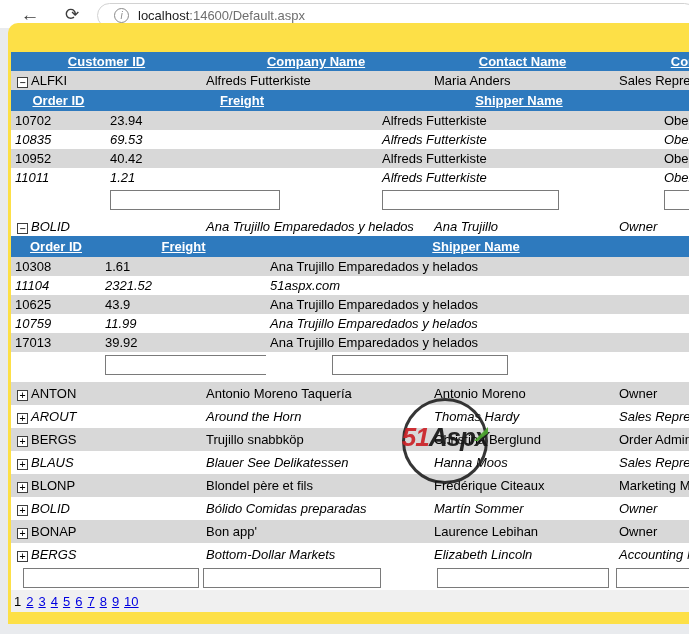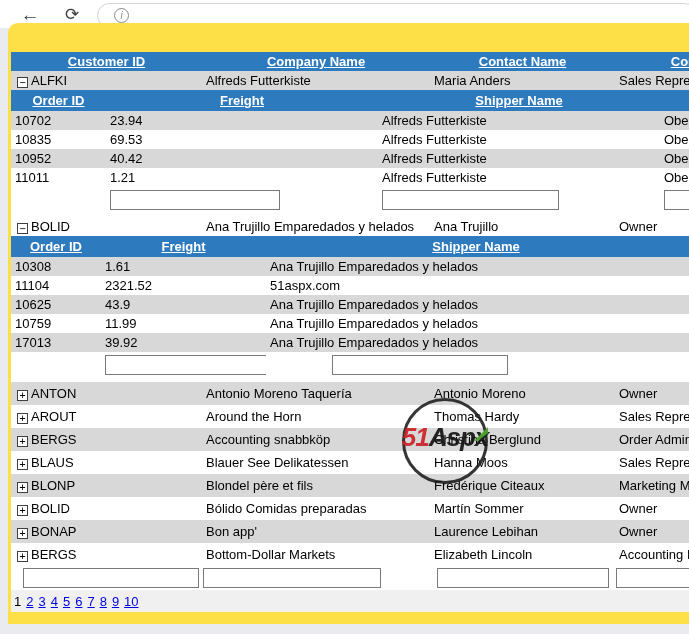--- a/index.html
+++ b/index.html
@@ -25,21 +25,21 @@
 
   
   .gridwrap { position:absolute; left:3px; top:29px; width:678px; overflow:hidden; }
   table { border-collapse:collapse; table-layout:fixed; }
   td,th { white-space:nowrap; overflow:hidden; font-size:13px; vertical-align:middle;
     text-align:left; font-weight:normal; padding:0 0 0 4px; }
   .outer { width:794px; }
   .hdr td { background:#2e7abe; height:19px; text-align:center; padding:0; }
   .hdr a, .nhdr a { color:#fff; font-weight:bold; text-decoration:underline; font-size:13px; cursor:pointer; }
   tr.gray td { background:#d8d8d8; }
-  tr.white td { background:#ffffff; }
+  tr.white td { background:#ffffff;font-style:italic; }
   .outer > tbody > tr.datarow > td { height:23px; }
   .outer > tbody > tr.toprow > td { height:19px; }
   .expander { display:inline-block; width:11px; height:11px; border:1px solid #3f3f3f; background:#fff;
     font-family:"DejaVu Sans Mono", monospace; font-size:10px; line-height:9px; text-align:center;
     margin:0 3px 0 2px; vertical-align:-1px; cursor:pointer; }
 
   .nestrow > td { padding:0 0 4px 0; background:#fff; }
   .nestflex { display:flex; }
   .indent { width:16px; background:#e4e4e4; }
   .nested { }
@@ -70,20 +70,21 @@
     font-size:9px; font-weight:bold; color:#8e4536; letter-spacing:4px; opacity:.95; }
 </style>
 </head>
 <body>
 
 <div class="chrome">
   <div class="nav-btn back">←</div>
   <div class="nav-btn refresh">⟳</div>
   <div class="addr">
     <span class="info-ic">i</span>
+    <span class="url"><b style="font-weight:normal">localhost</b><span class="dim">:14600/Default.aspx</span></span>
   </div>
 </div>
 
 <div class="backdrop"></div>
 <div class="page">
   <div class="gridwrap">
     <table class="outer">
       <colgroup>
           <col style="width:191px">
           <col style="width:228px">
@@ -231,21 +232,21 @@
           <td>Owner</td>
         </tr>
         <tr class="white datarow">
           <td><span class="expander">+</span><span>AROUT</span></td>
           <td>Around the Horn</td>
           <td>Thomas Hardy</td>
           <td>Sales Representative</td>
         </tr>
         <tr class="gray datarow">
           <td><span class="expander">+</span><span>BERGS</span></td>
-          <td>Accounting snabbköp</td>
+          <td>Trujillo snabbköp</td>
           <td>Christina Berglund</td>
           <td>Order Administrator</td>
         </tr>
         <tr class="white datarow">
           <td><span class="expander">+</span><span>BLAUS</span></td>
           <td>Blauer See Delikatessen</td>
           <td>Hanna Moos</td>
           <td>Sales Representative</td>
         </tr>
         <tr class="gray datarow">

